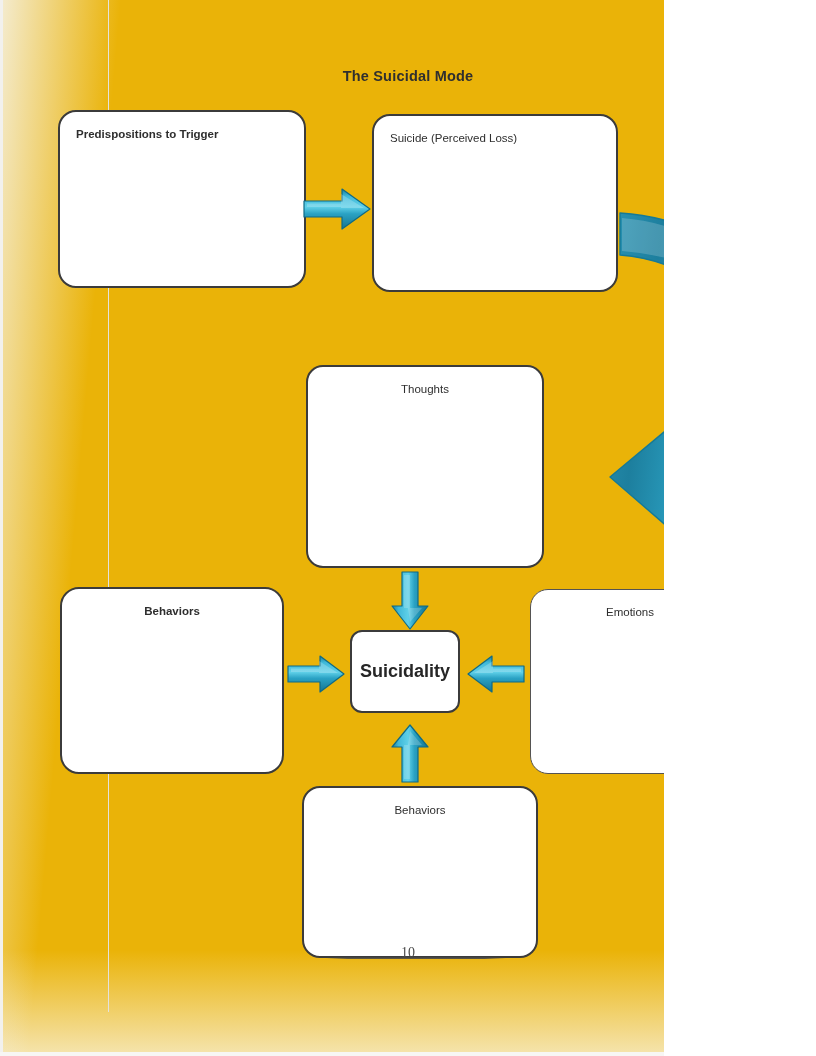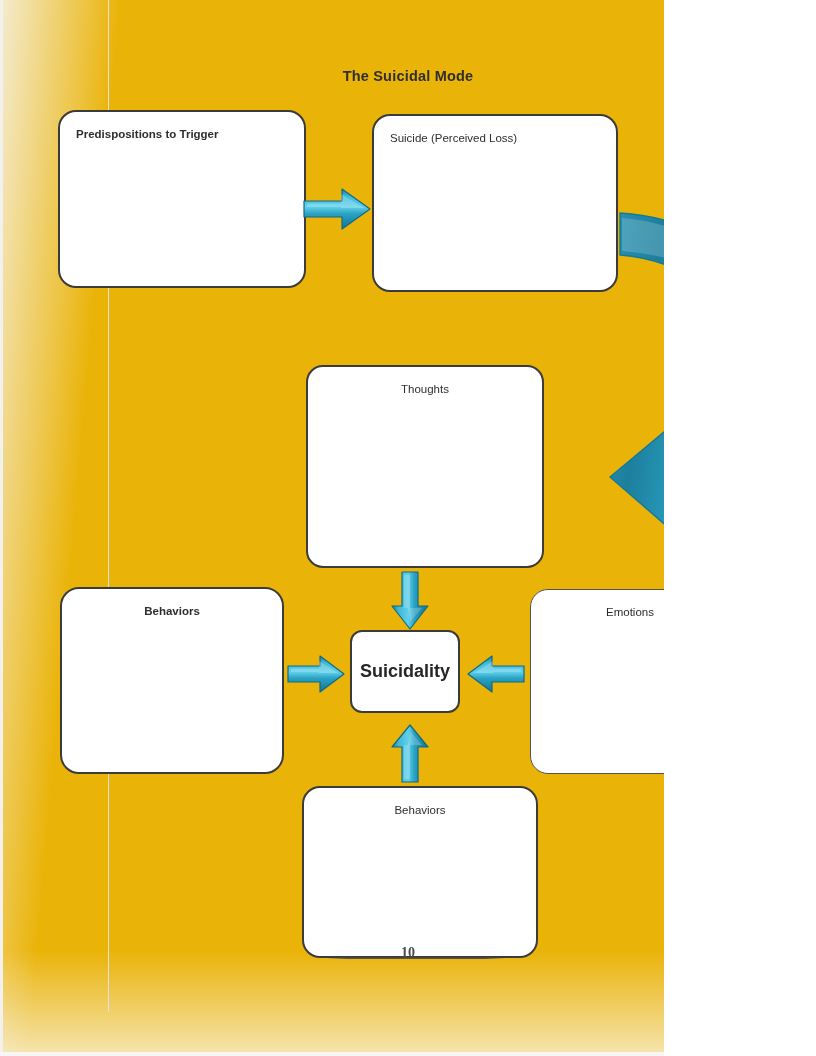--- a/index.html
+++ b/index.html
@@ -123,21 +123,20 @@
 
   .page-number {
     position: absolute;
     left: 0;
     top: 945px;
     width: 816px;
     text-align: center;
     font-family: "Liberation Serif", serif;
     font-size: 14px;
     color: #4a4a4a;
-    font-weight: bold;
   }
   .fold-line {
     position: absolute;
     left: 326px;
     top: 957px;
     width: 180px;
     height: 2px;
     background: linear-gradient(90deg, rgba(90,90,90,0) 0%, rgba(70,70,70,0.85) 12%, rgba(70,70,70,0.9) 88%, rgba(90,90,90,0) 100%);
   }
 </style>

